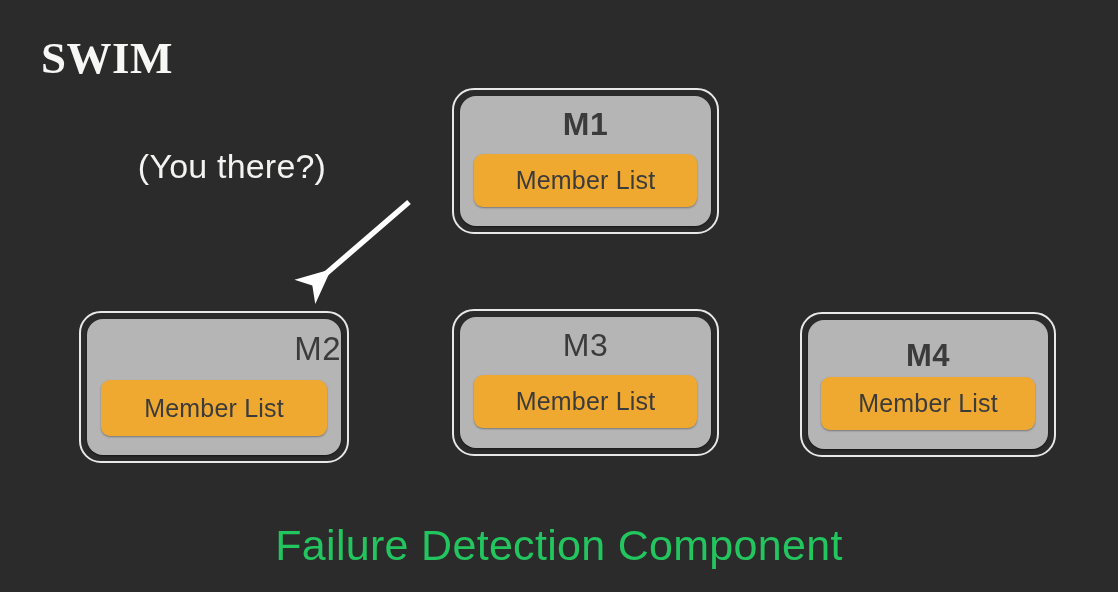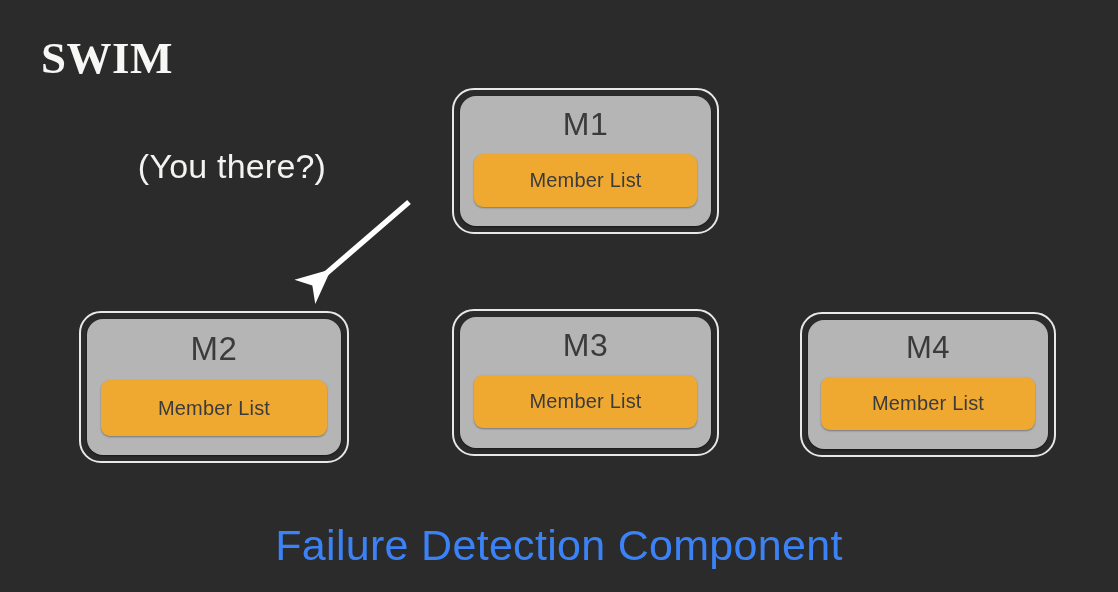--- a/index.html
+++ b/index.html
@@ -96,50 +96,50 @@
     position: absolute;
     left: 5.5%;
     right: 5.5%;
     background: #f0a930;
     border-radius: 9px;
     box-shadow: 0 1px 2px rgba(0,0,0,0.35);
     display: flex;
     align-items: center;
     justify-content: center;
     color: #3b3b3b;
-    font-size: 20px;
+    font-size: 25px;
     letter-spacing: 0.2px;
     white-space: nowrap;
   }
 
   
   #node-m1 { left: 452px; top: 88px;  width: 267px; height: 146px; }
-  #node-m1 .node-label      { margin-top: 12px; font-size: 32px; }
+  #node-m1 .node-label      { margin-top: 12px; font-size: 32px; font-weight: bold; }
   #node-m1 .node-memberlist { top: 58px; height: 53px; }
 
   #node-m2 { left: 79px;  top: 311px; width: 270px; height: 152px; }
-  #node-m2 .node-label      { margin-top: 13px; font-size: 33px; }
+  #node-m2 .node-label      { margin-top: 13px; font-size: 33px; text-align: right; }
   #node-m2 .node-memberlist { top: 61px; height: 56px; }
 
   #node-m3 { left: 452px; top: 309px; width: 267px; height: 147px; }
   #node-m3 .node-label      { margin-top: 12px; font-size: 32px; text-align: center; }
   #node-m3 .node-memberlist { top: 58px; height: 53px; }
 
   #node-m4 { left: 800px; top: 312px; width: 256px; height: 145px; }
-  #node-m4 .node-label      { margin-top: 12px; font-size: 31px; }
+  #node-m4 .node-label      { margin-top: 20px; font-size: 31px; font-weight: bold; }
   #node-m4 .node-memberlist { top: 57px; height: 53px; }
 
   
   .caption {
     position: absolute;
     left: 0;
     top: 524px;
     width: 1118px;
     text-align: center;
-    color: #3b82f6;
+    color: #22c55e;
     font-size: 43px;
     line-height: 1;
     letter-spacing: 0.3px;
     font-weight: 400;
   }
 </style>
 </head>
 <body>
 
 <div id="slide">

